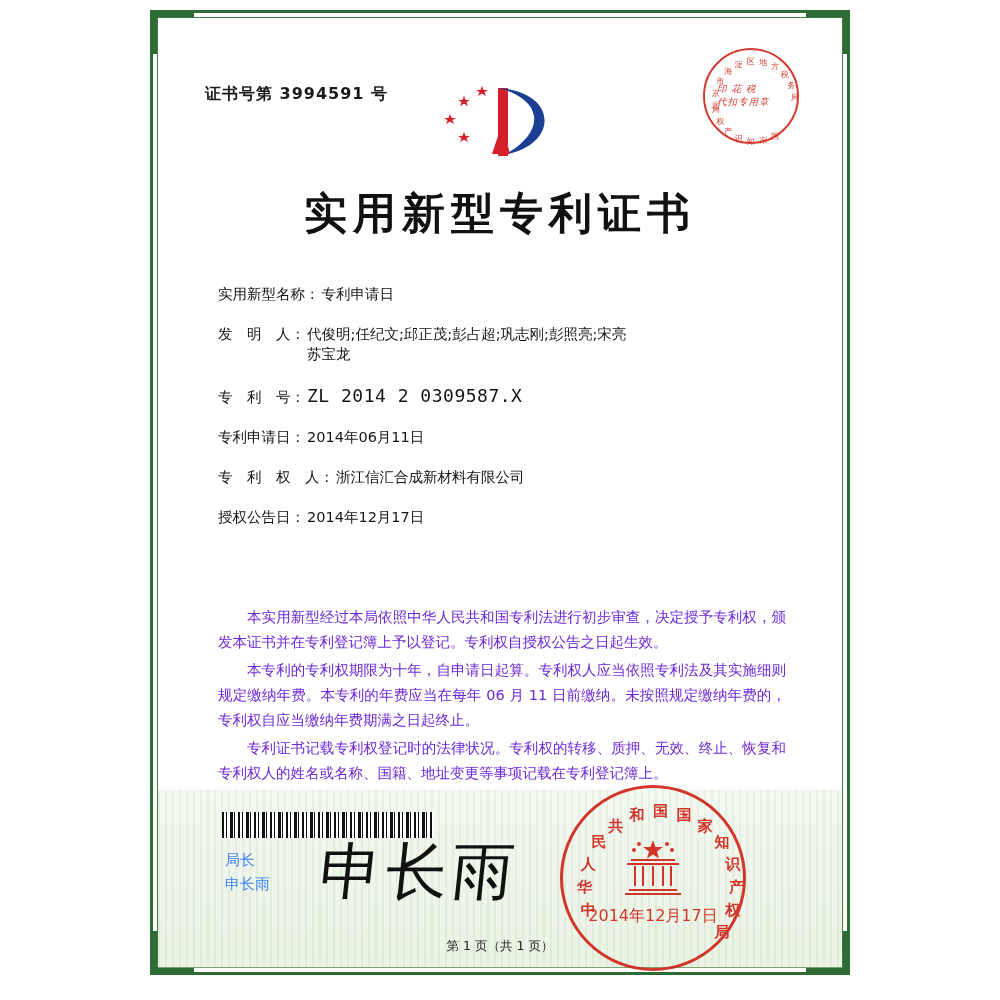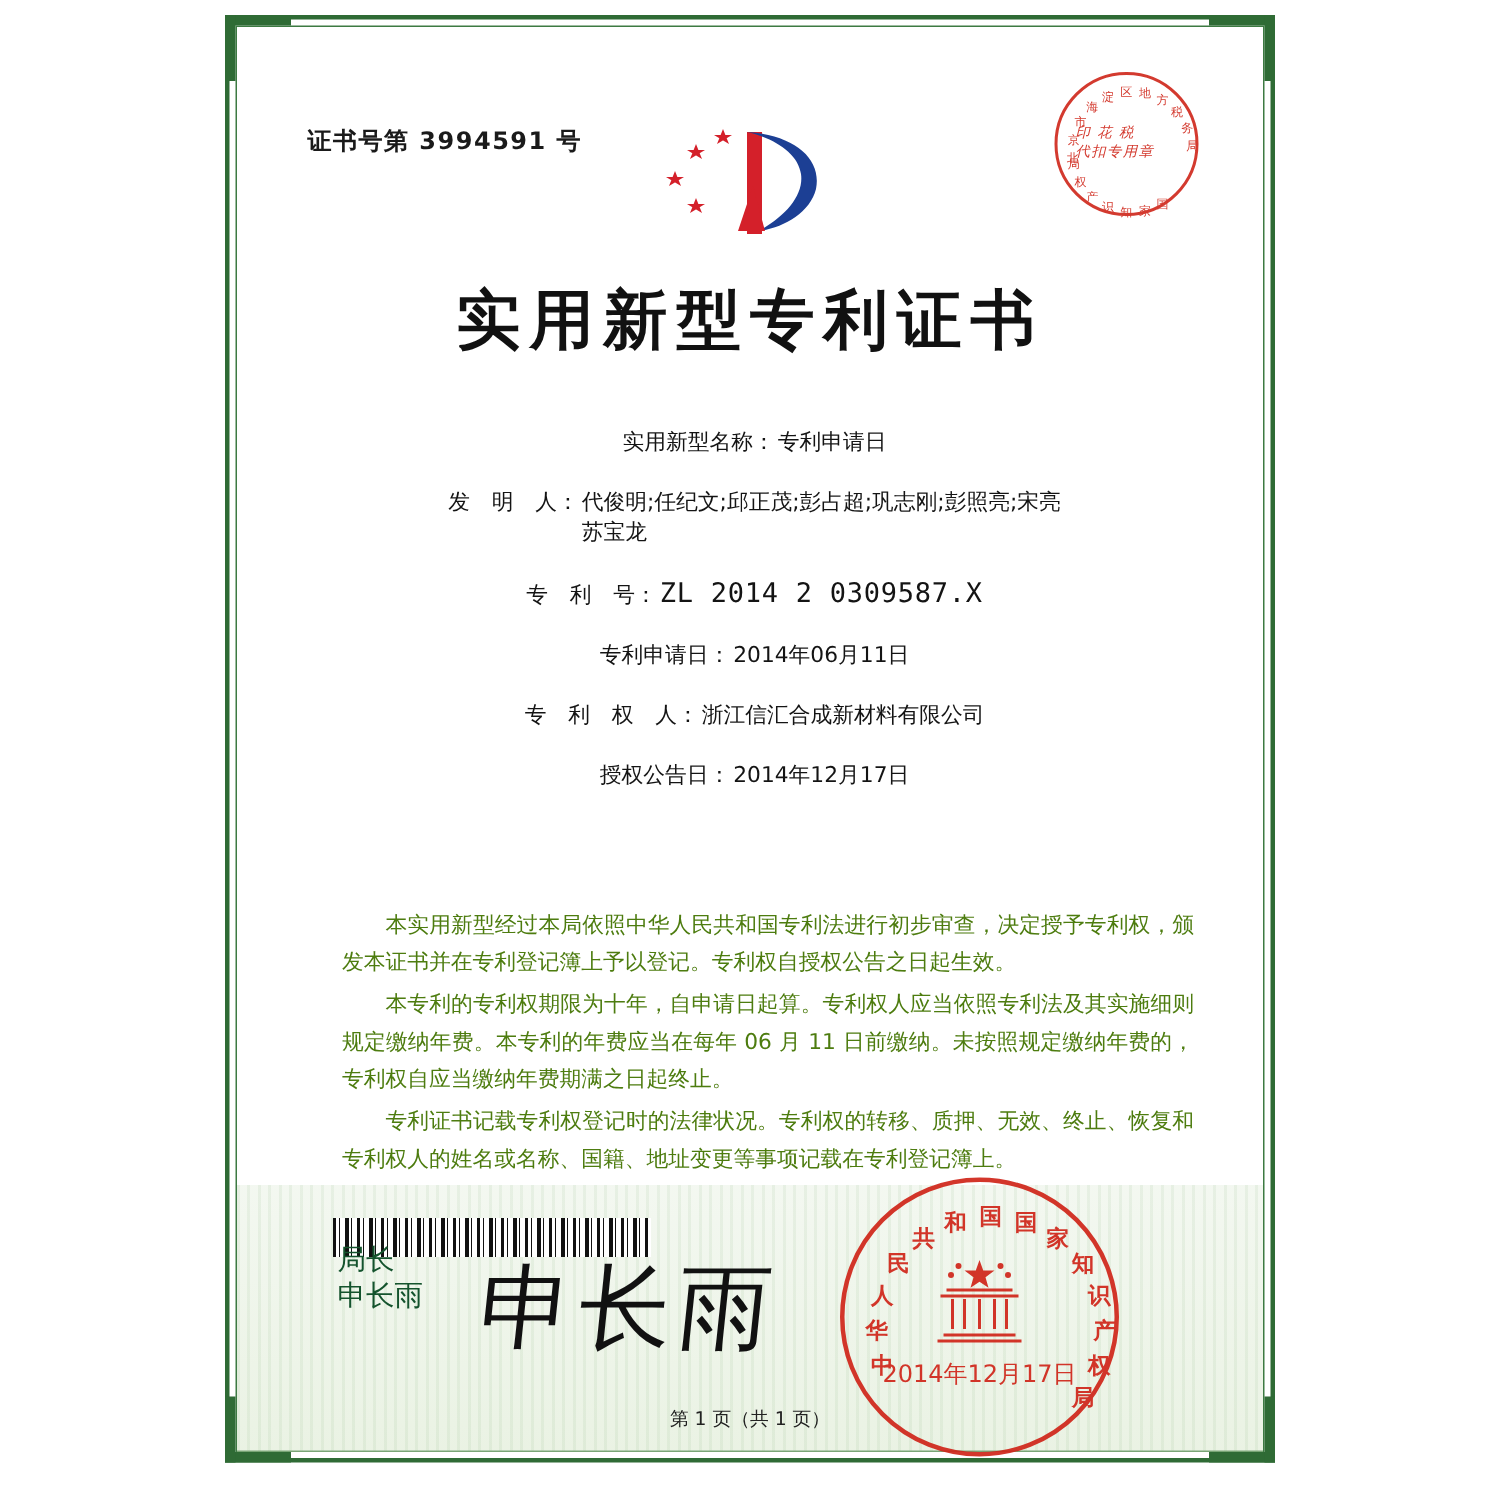--- a/index.html
+++ b/index.html
@@ -175,21 +175,20 @@
     top: 285px;
     width: 570px;
     font-family: "DejaVu Sans", sans-serif;
     color: #141414;
   }
   .field-row {
     display: flex;
     align-items: baseline;
     margin-bottom: 21px;
     font-size: 14.5px;
-    justify-content: center;
   }
   .field-label {
     white-space: pre;
     flex: none;
   }
   .field-value {
     margin-left: 2px;
   }
   .field-value .sub-line {
     display: block;
@@ -197,27 +196,27 @@
   }
   .mono-val {
     font-family: "DejaVu Sans Mono", monospace;
     font-size: 18px;
     letter-spacing: 0.5px;
   }
 
   
   .body-text {
     position: absolute;
-    left: 228px;
+    left: 218px;
     top: 605px;
     width: 568px;
     font-family: "DejaVu Sans", sans-serif;
     font-size: 14.5px;
     line-height: 25px;
-    color: #4d7c0f;
+    color: #6d28d9;
     text-align: justify;
   }
   .body-text p {
     margin: 0 0 3px 0;
     text-indent: 29px;
   }
 
   
   .barcode {
     position: absolute;
@@ -228,25 +227,25 @@
     background:
       repeating-linear-gradient(90deg,
         #111 0 2px, #fff 2px 4px, #111 4px 5px, #fff 5px 8px,
         #111 8px 11px, #fff 11px 12px, #111 12px 13px, #fff 13px 16px);
   }
 
   
   .sig-label {
     position: absolute;
     left: 225px;
-    top: 828px;
-    font-family: "DejaVu Sans", sans-serif;
-    font-size: 19px;
+    top: 848px;
+    font-family: "DejaVu Sans", sans-serif;
+    font-size: 15px;
     line-height: 24px;
-    color: #14532d;
+    color: #3b82f6;
   }
   .sig-hand {
     position: absolute;
     left: 320px;
     top: 830px;
     font-size: 62px;
     font-family: "DejaVu Serif", serif;
     color: #111;
     letter-spacing: 4px;
     transform: skewX(-6deg);

